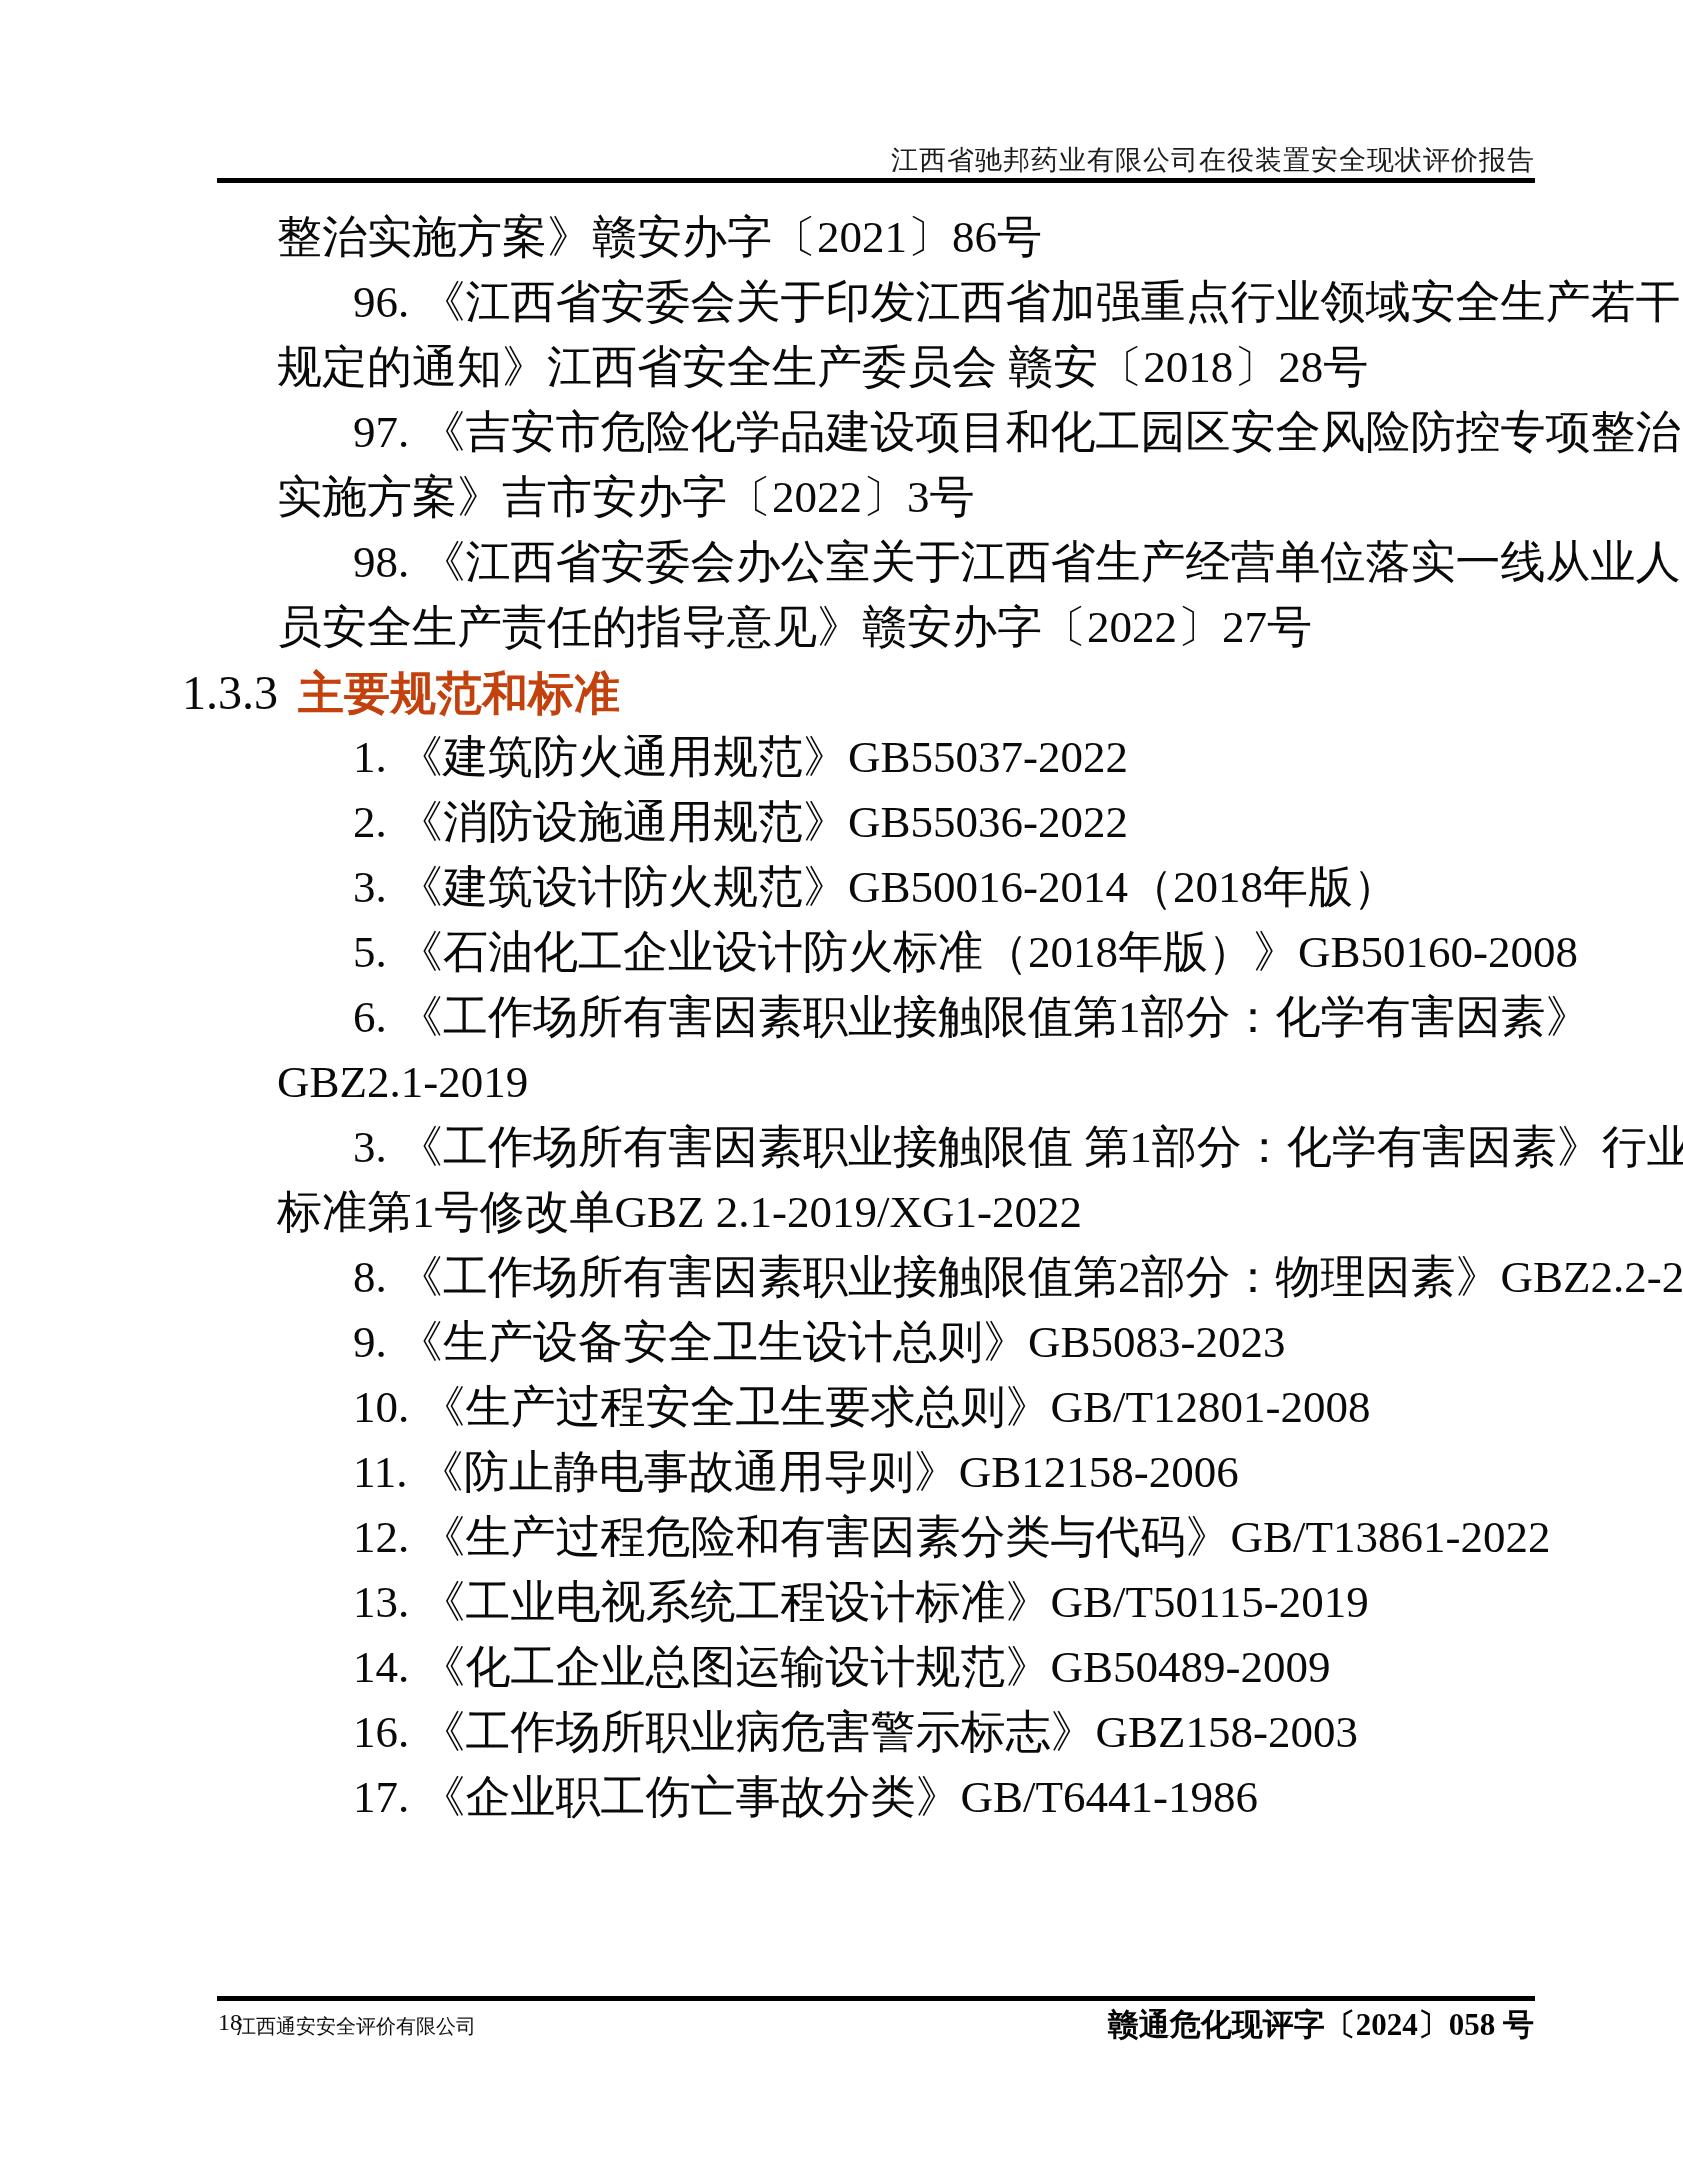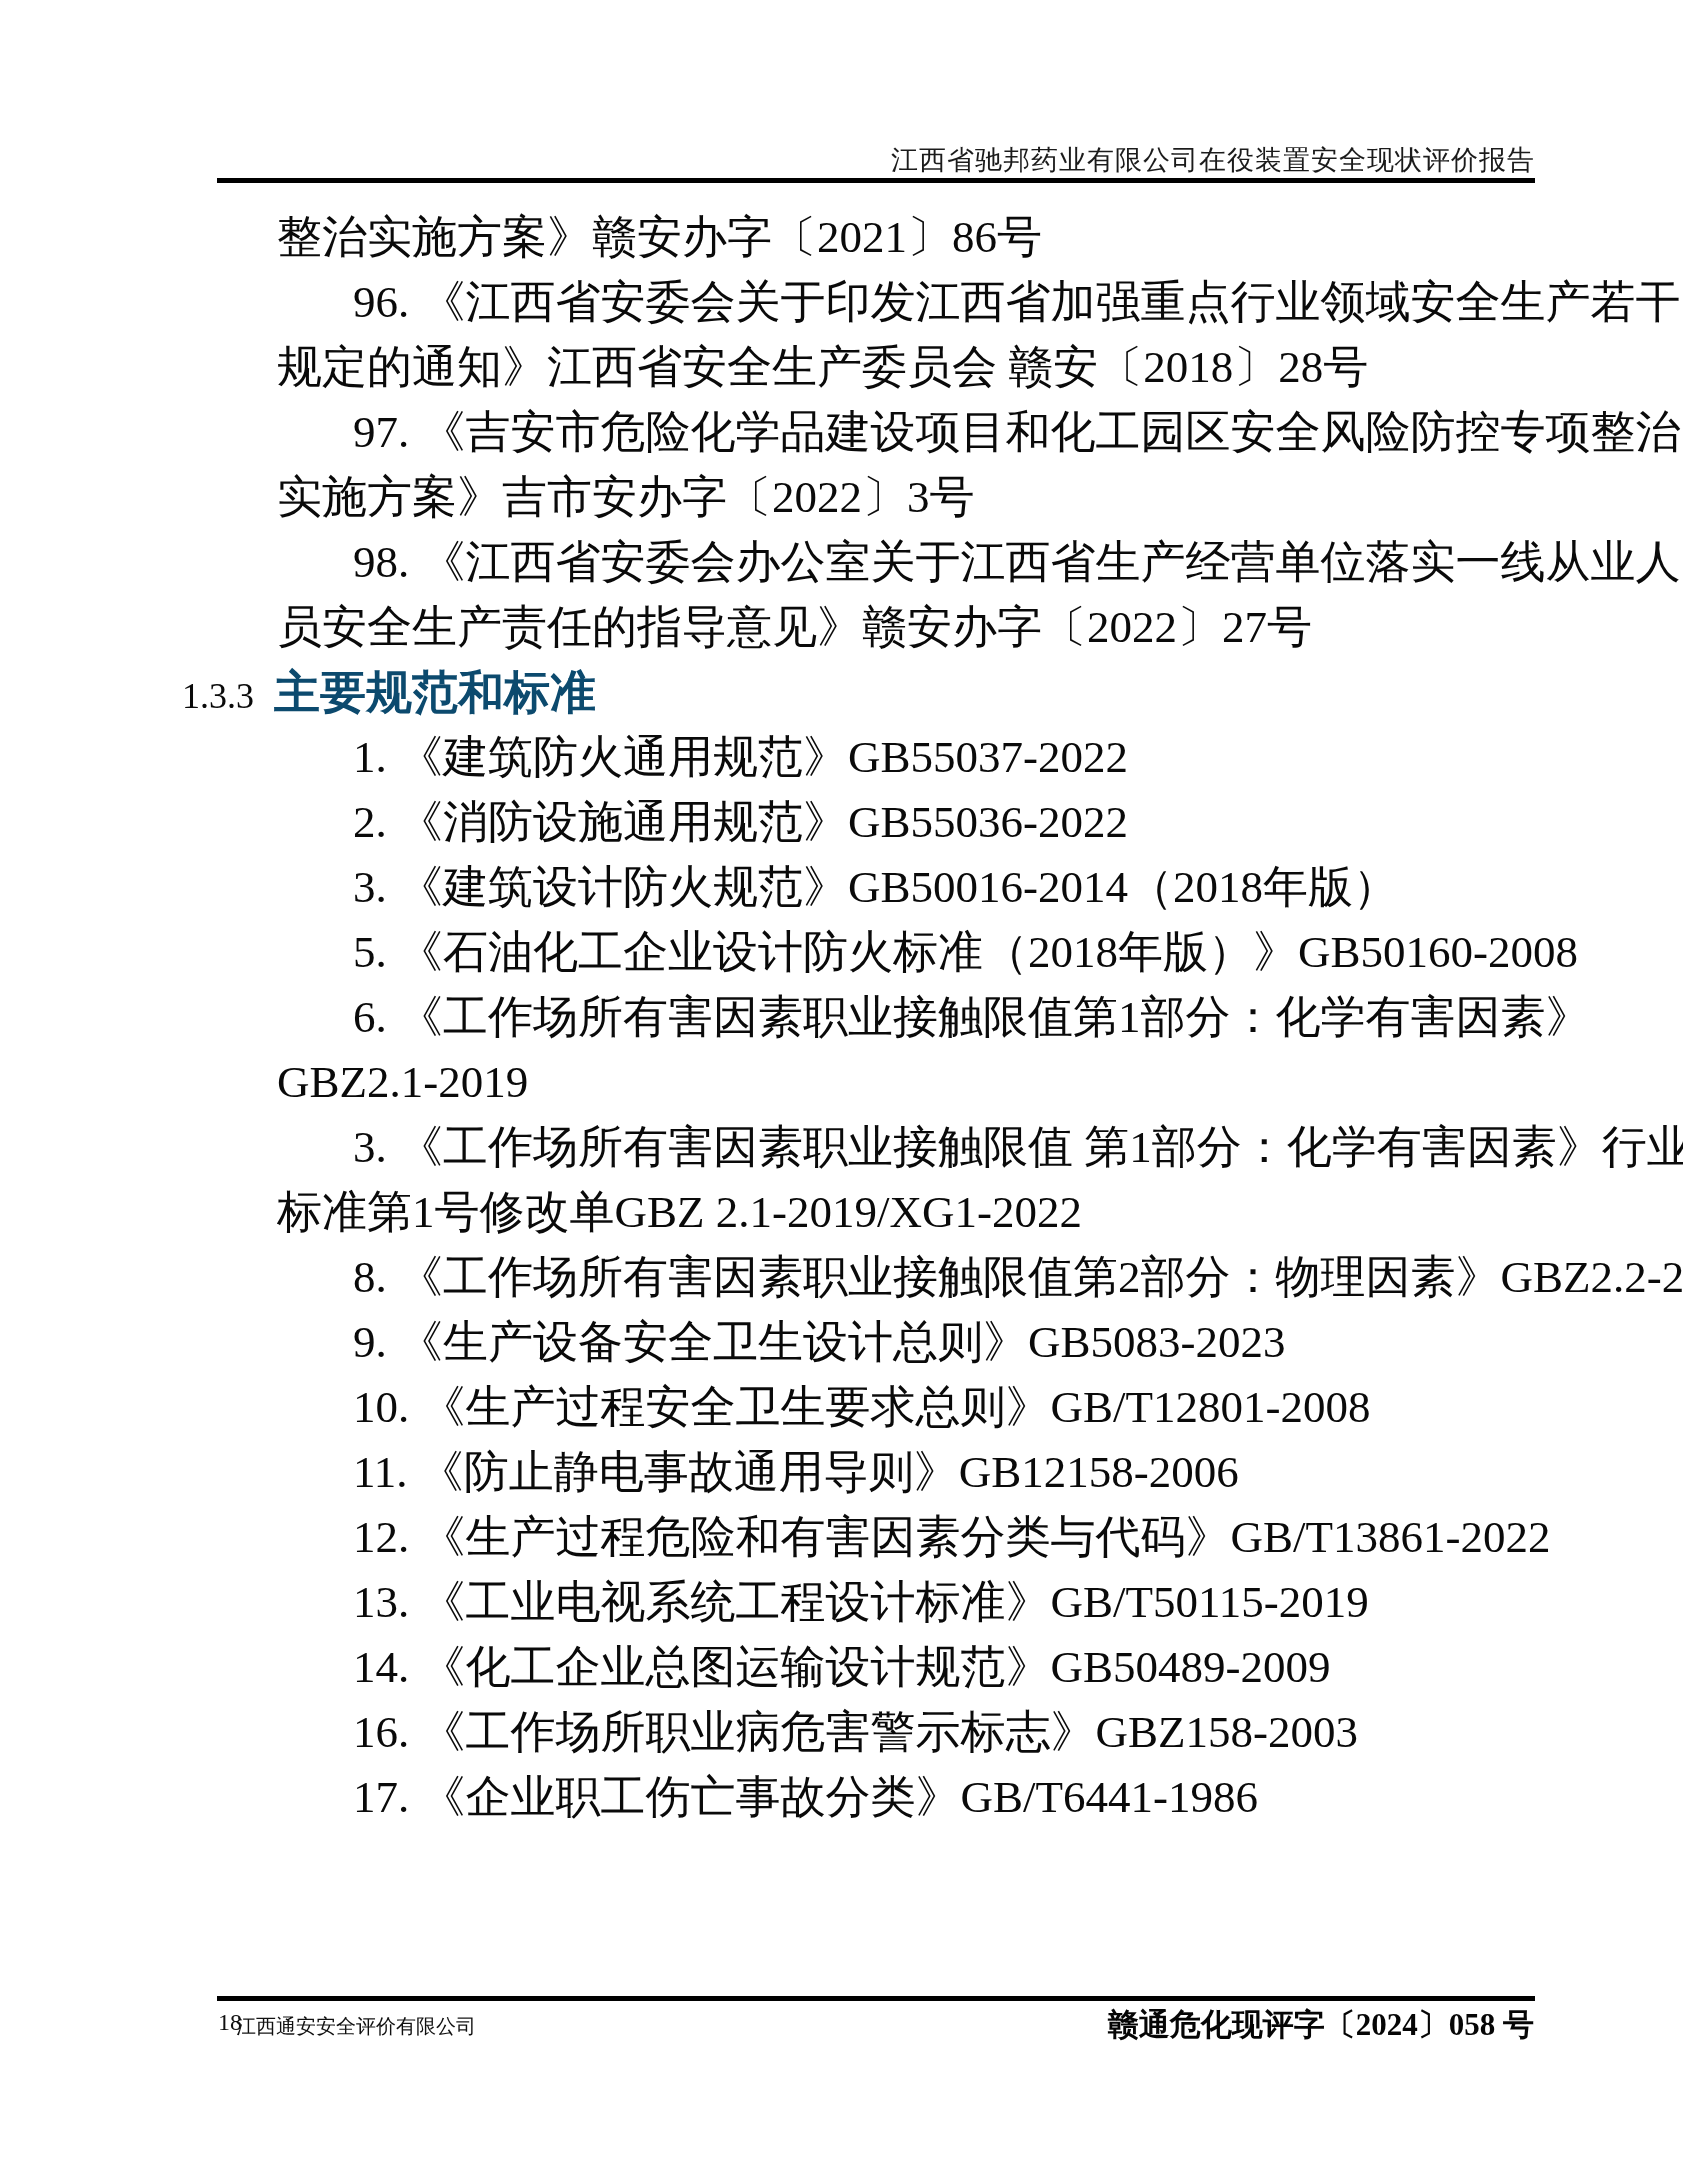--- a/index.html
+++ b/index.html
@@ -44,30 +44,30 @@
     height: 65px;
     line-height: 65px;
     font-size: 45px;
     white-space: nowrap;
     padding-left: 95px;
     color: #0a0a0a;
   }
   .line.indent { padding-left: 171px; }
   .line.heading { padding-left: 0; }
   .heading-num {
-    font-size: 36px;
+    font-size: 48px;
     color: #0a0a0a;
     text-align: right;
   }
   .heading-text {
     font-family: "Liberation Sans", "DejaVu Sans", sans-serif;
     font-weight: 700;
     font-size: 46px;
     margin-left: 20px;
-    color: #0c4a6e;
+    color: #c2410c;
     text-align: center;
   }
   .footer-company {
     position: absolute;
     left: 236px;
     top: 2006px;
     height: 40px;
     line-height: 40px;
     font-size: 20px;
     color: #101010;

